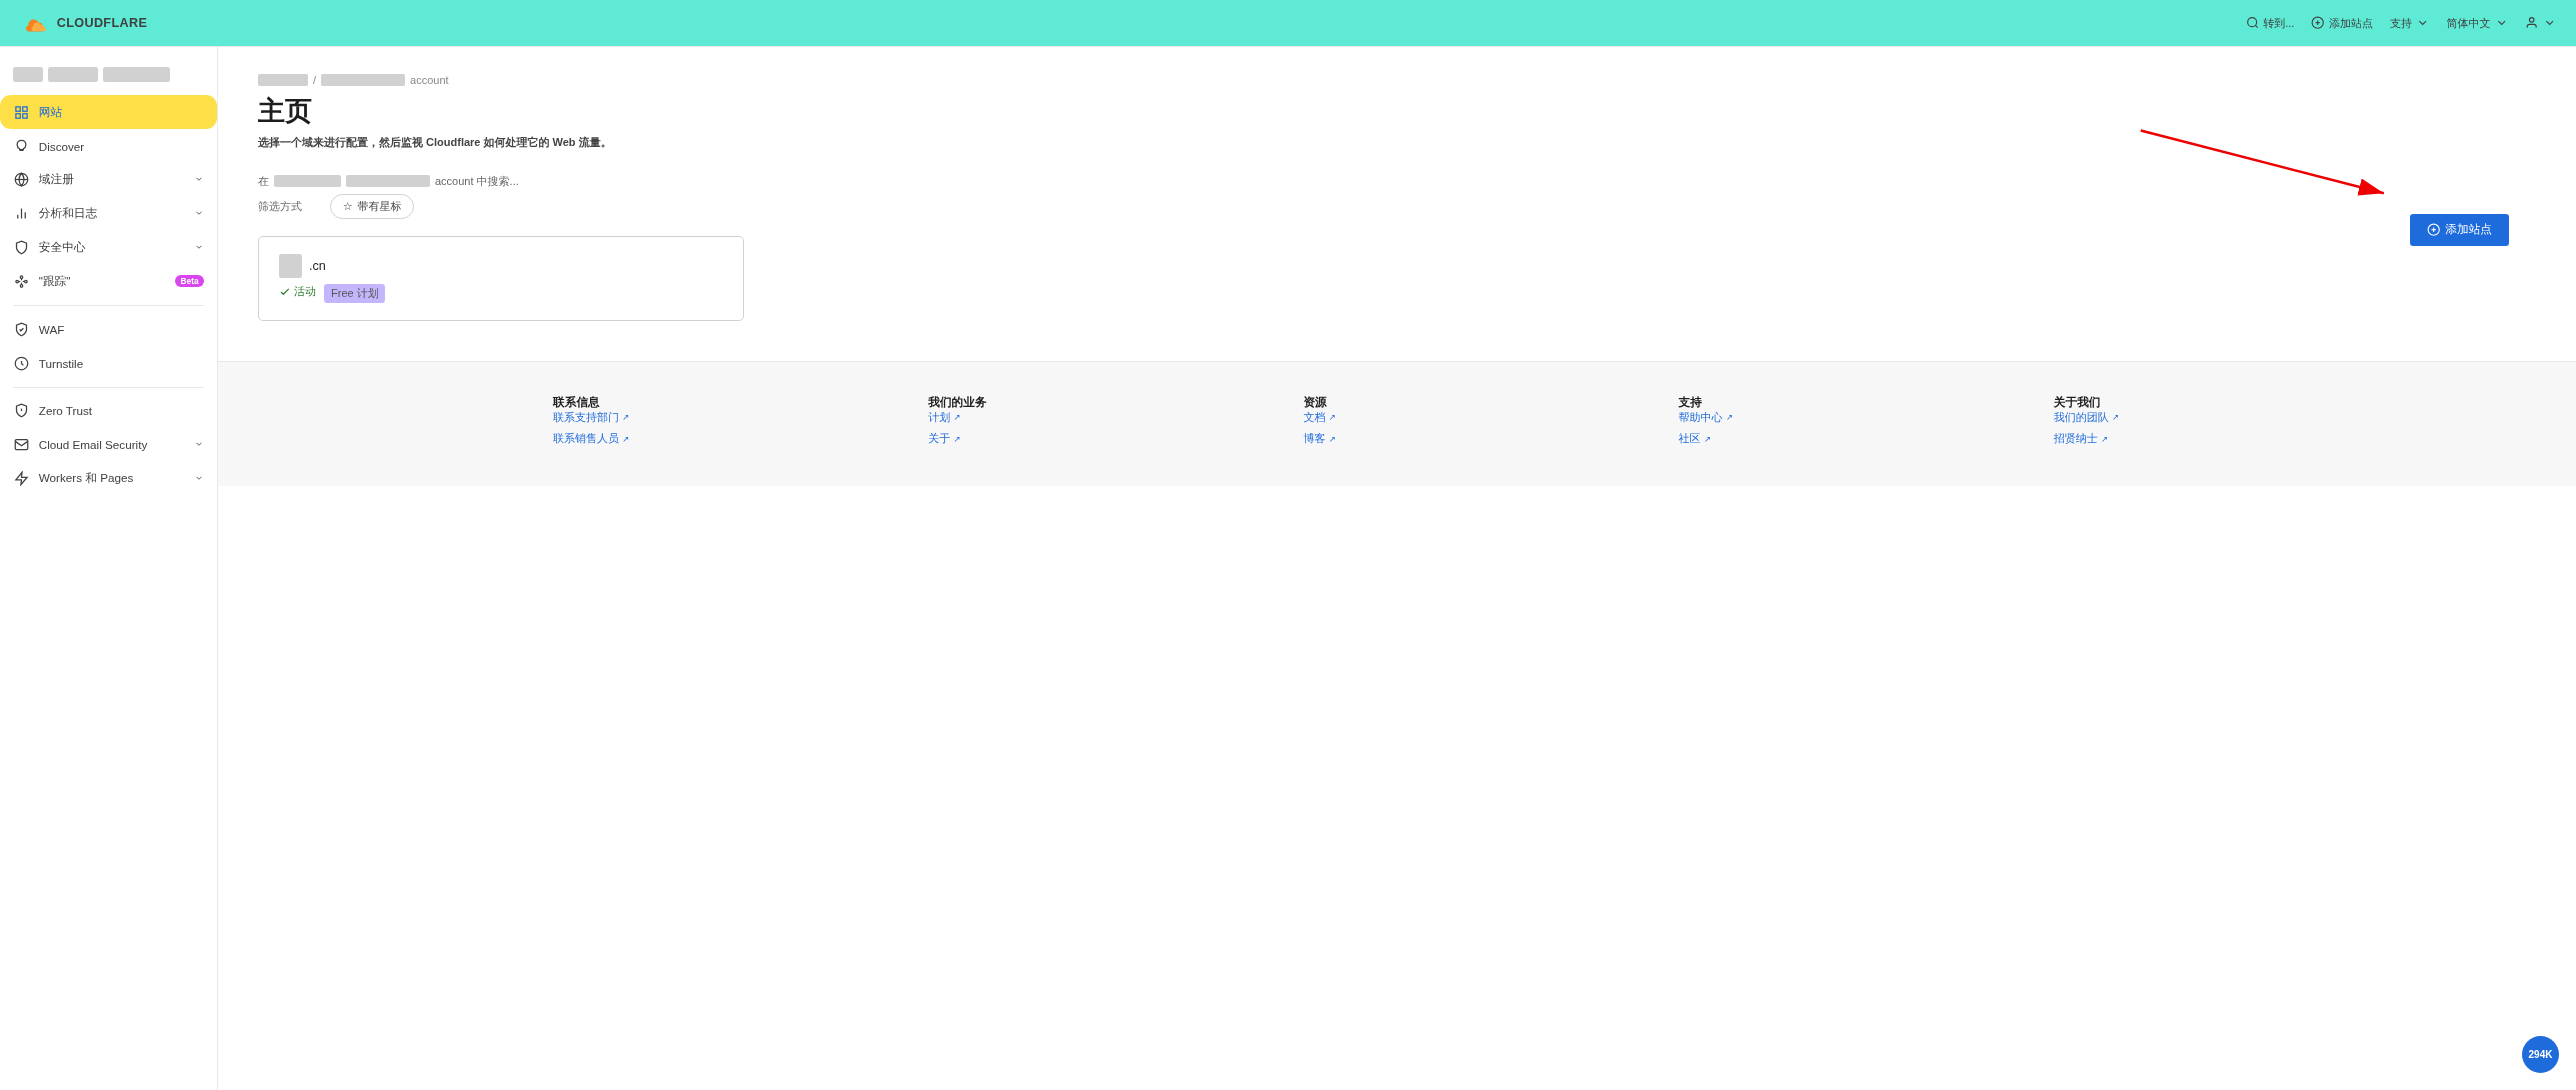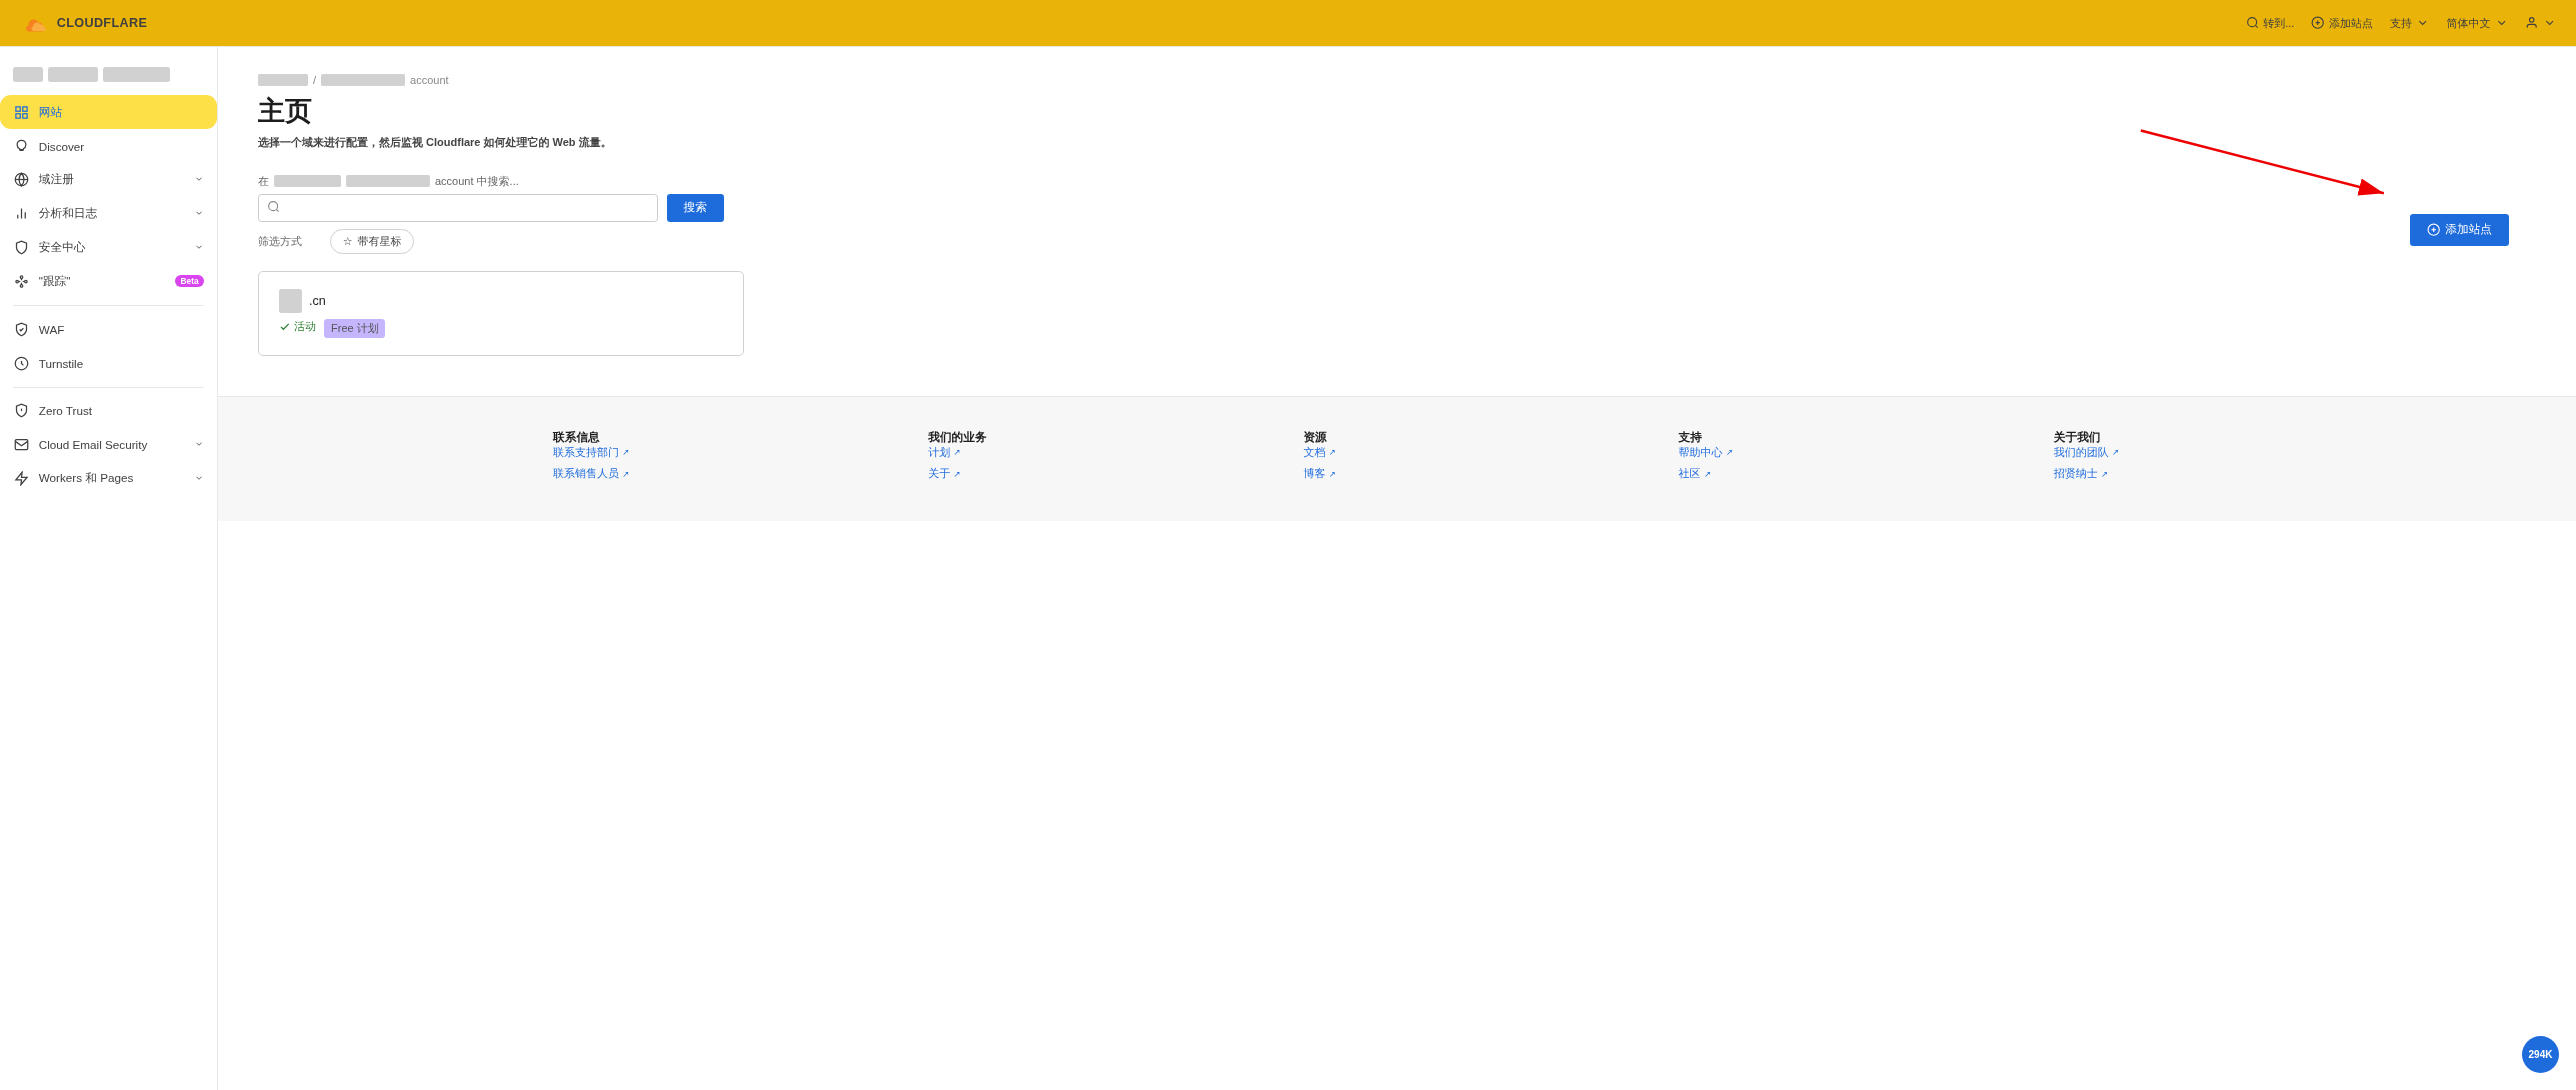--- a/index.html
+++ b/index.html
@@ -2,21 +2,21 @@
 <html style="font-size:13.4px"><head>
   <meta charset="utf-8">
   <style>
     * { box-sizing: border-box; margin: 0; padding: 0; }
     body { font-family: -apple-system, BlinkMacSystemFont, "Segoe UI", sans-serif; background: #fff; color: #1d1d1d; font-size: 11.7px; }
 
     
     .topnav {
       display: flex; align-items: center; justify-content: space-between;
       height: 47px; padding: 0 20px;
-      background: #eab308; border-bottom: 0.8px solid #e8e8e8;
+      background: #5eead4; border-bottom: 0.8px solid #e8e8e8;
       position: sticky; top: 0; z-index: 100;
     }
     .topnav-left { display: flex; align-items: center; gap: 0; }
     .logo { display: flex; align-items: center; gap: 6.7px; text-decoration: none; }
     .logo-icon { width: 30px; height: 20px; }
     .logo-text { font-size: 12.6px; font-weight: 700; color: #404040; letter-spacing: 0.03em; }
     .topnav-right { display: flex; align-items: center; gap: 17px; }
     .topnav-btn { display: flex; align-items: center; gap: 4.2px; cursor: pointer; color: #404040; font-size: 11px; border: none; background: none; }
     .topnav-btn svg { width: 13.4px; height: 13.4px; }
     .topnav-add-site {
@@ -390,32 +390,20 @@
 
         <p class="page-desc">选择一个域来进行配置，然后监视 Cloudflare 如何处理它的 Web 流量。</p>
 
         <div class="search-context">
           <span>在</span>
           <span class="search-ctx-placeholder"></span>
           <span class="search-ctx-placeholder2"></span>
           <span>account 中搜索...</span>
         </div>
 
-        <div class="search-row">
-          <div class="search-input-wrap">
-            <span class="search-icon-inner">
-              <svg viewBox="0 0 24 24" fill="none" stroke="#888" stroke-width="2" width="13.4" height="13.4">
-                  <circle cx="11" cy="11" r="8"></circle>
-                  <line x1="21" y1="21" x2="16.65" y2="16.65"></line>
-                </svg>
-            </span>
-            <input type="text" placeholder="" style="">
-          </div>
-          <button class="search-btn">搜索</button>
-        </div>
 
         <div class="filter-row">
           <span class="filter-label">筛选方式</span>
           <button class="filter-btn">
             <span>☆</span>
             <span>带有星标</span>
           </button>
         </div>
 
         <div class="site-card">

